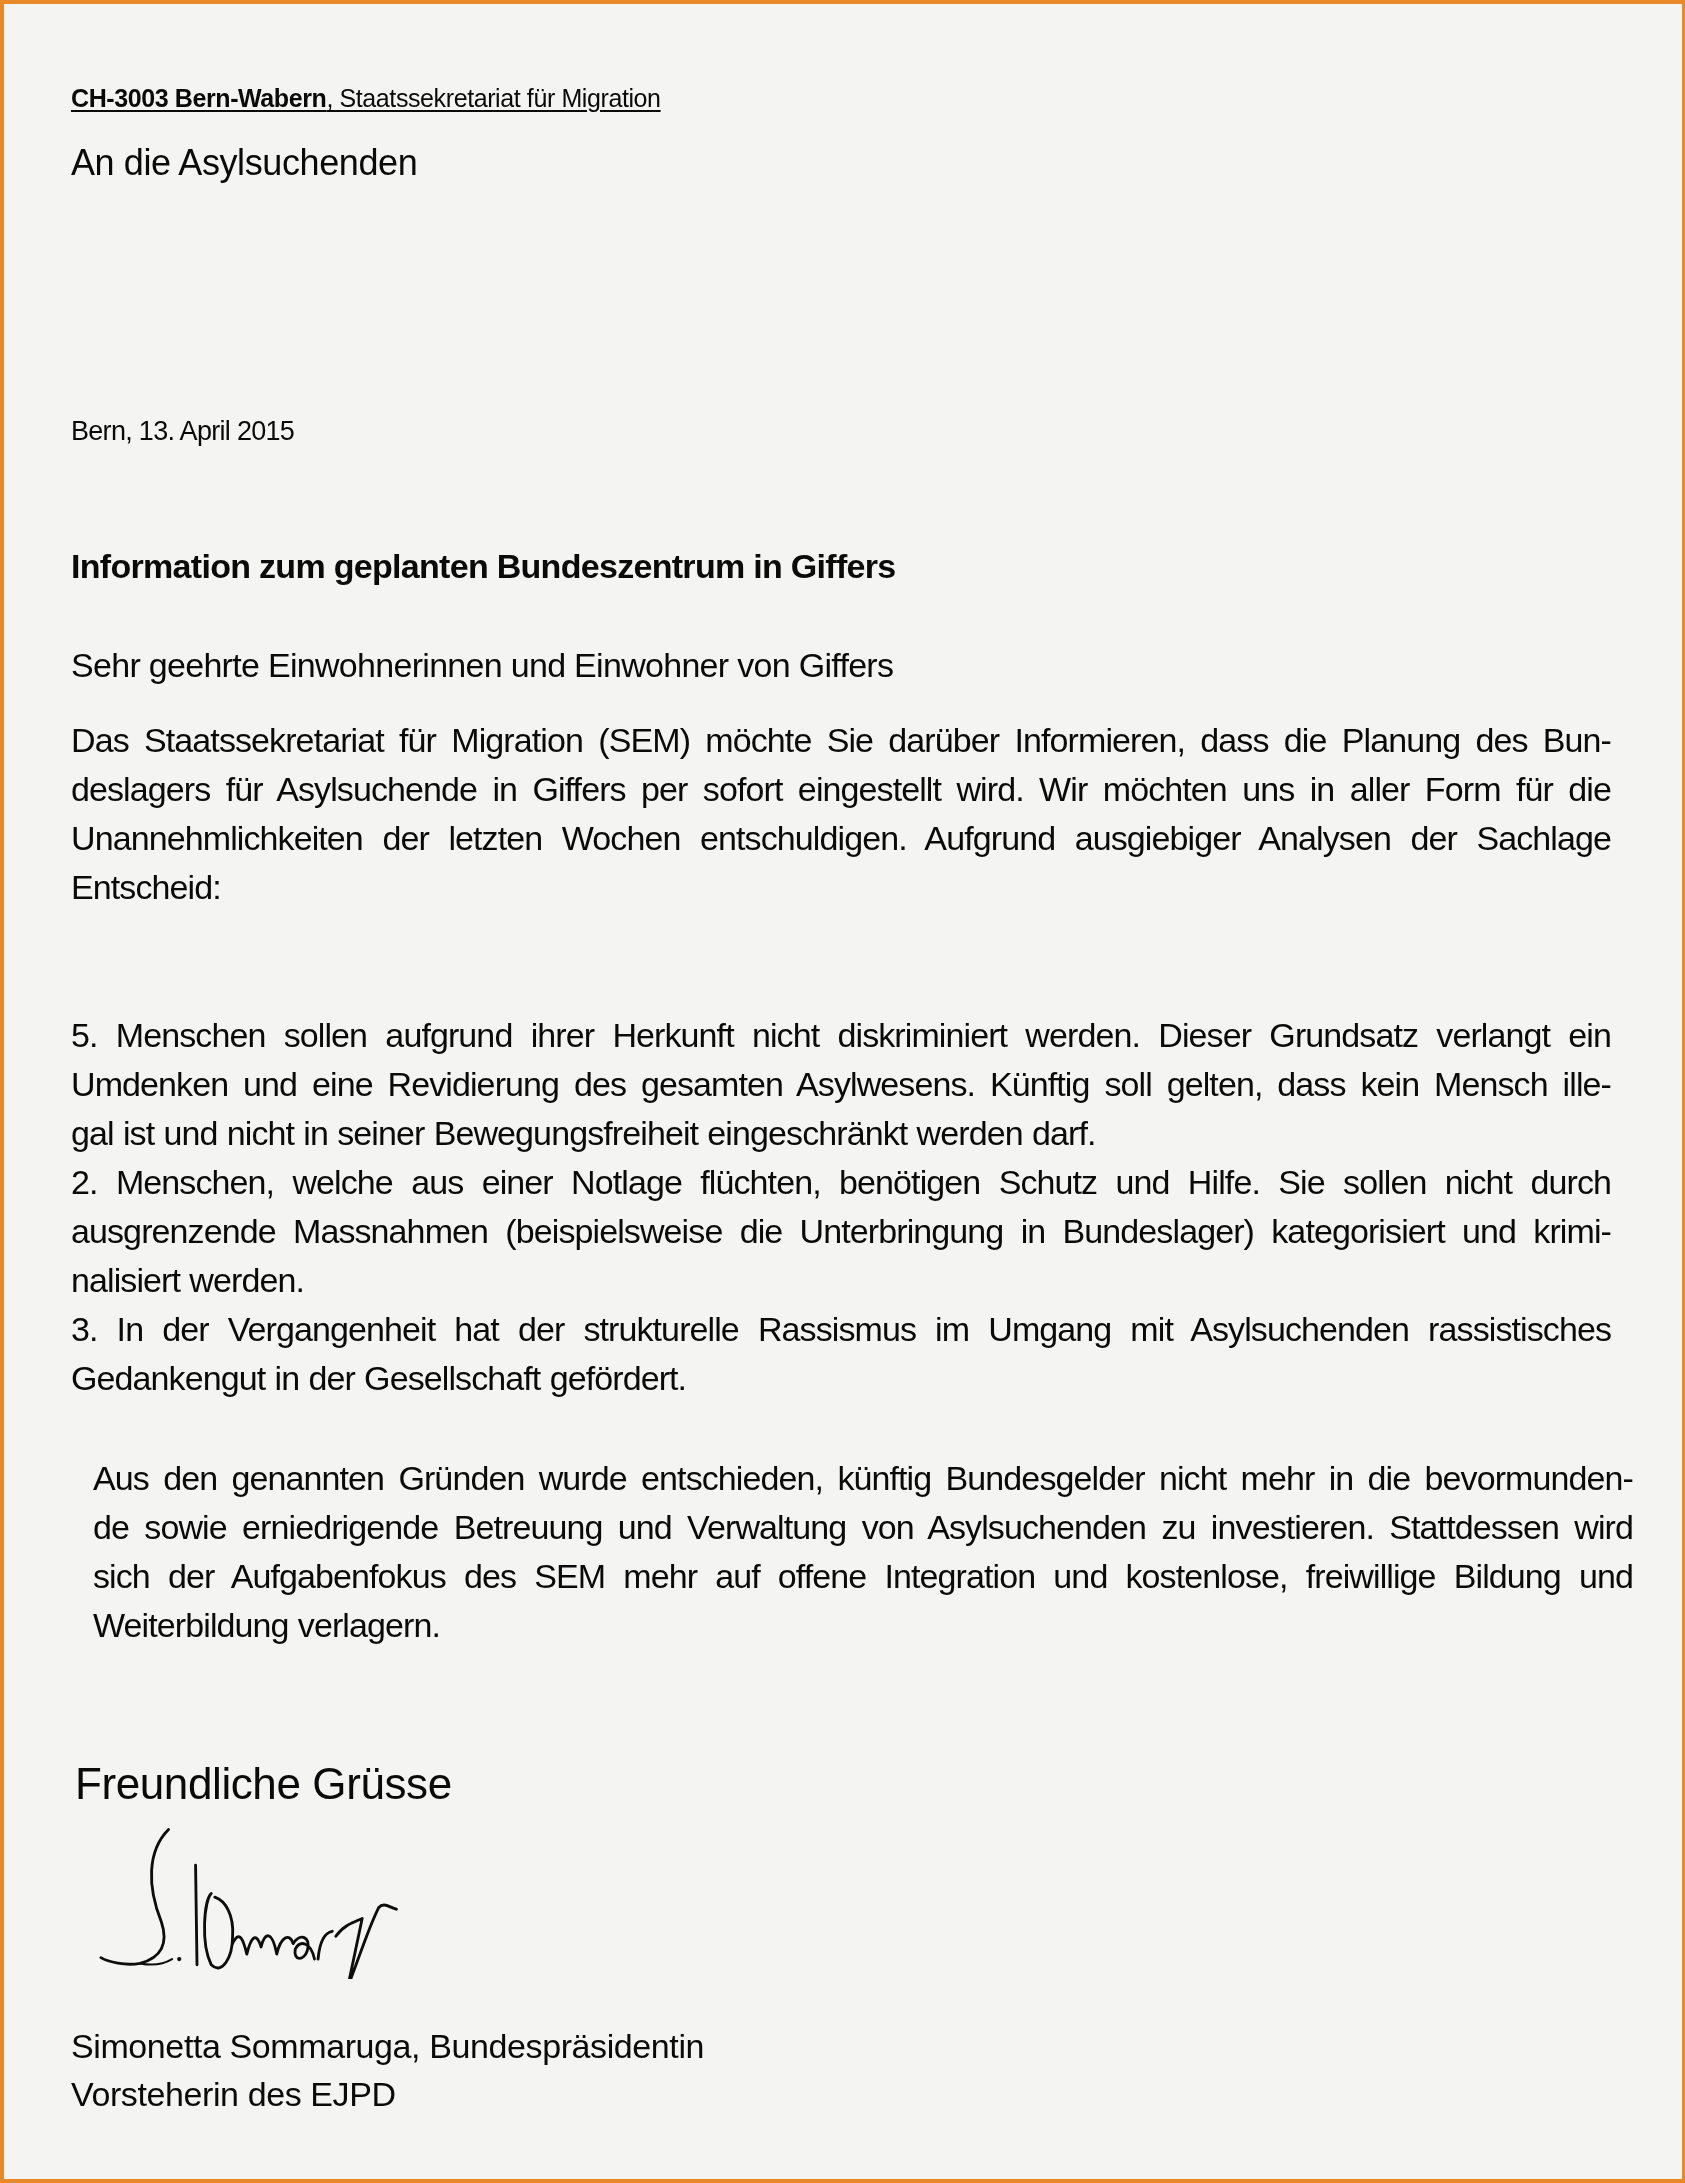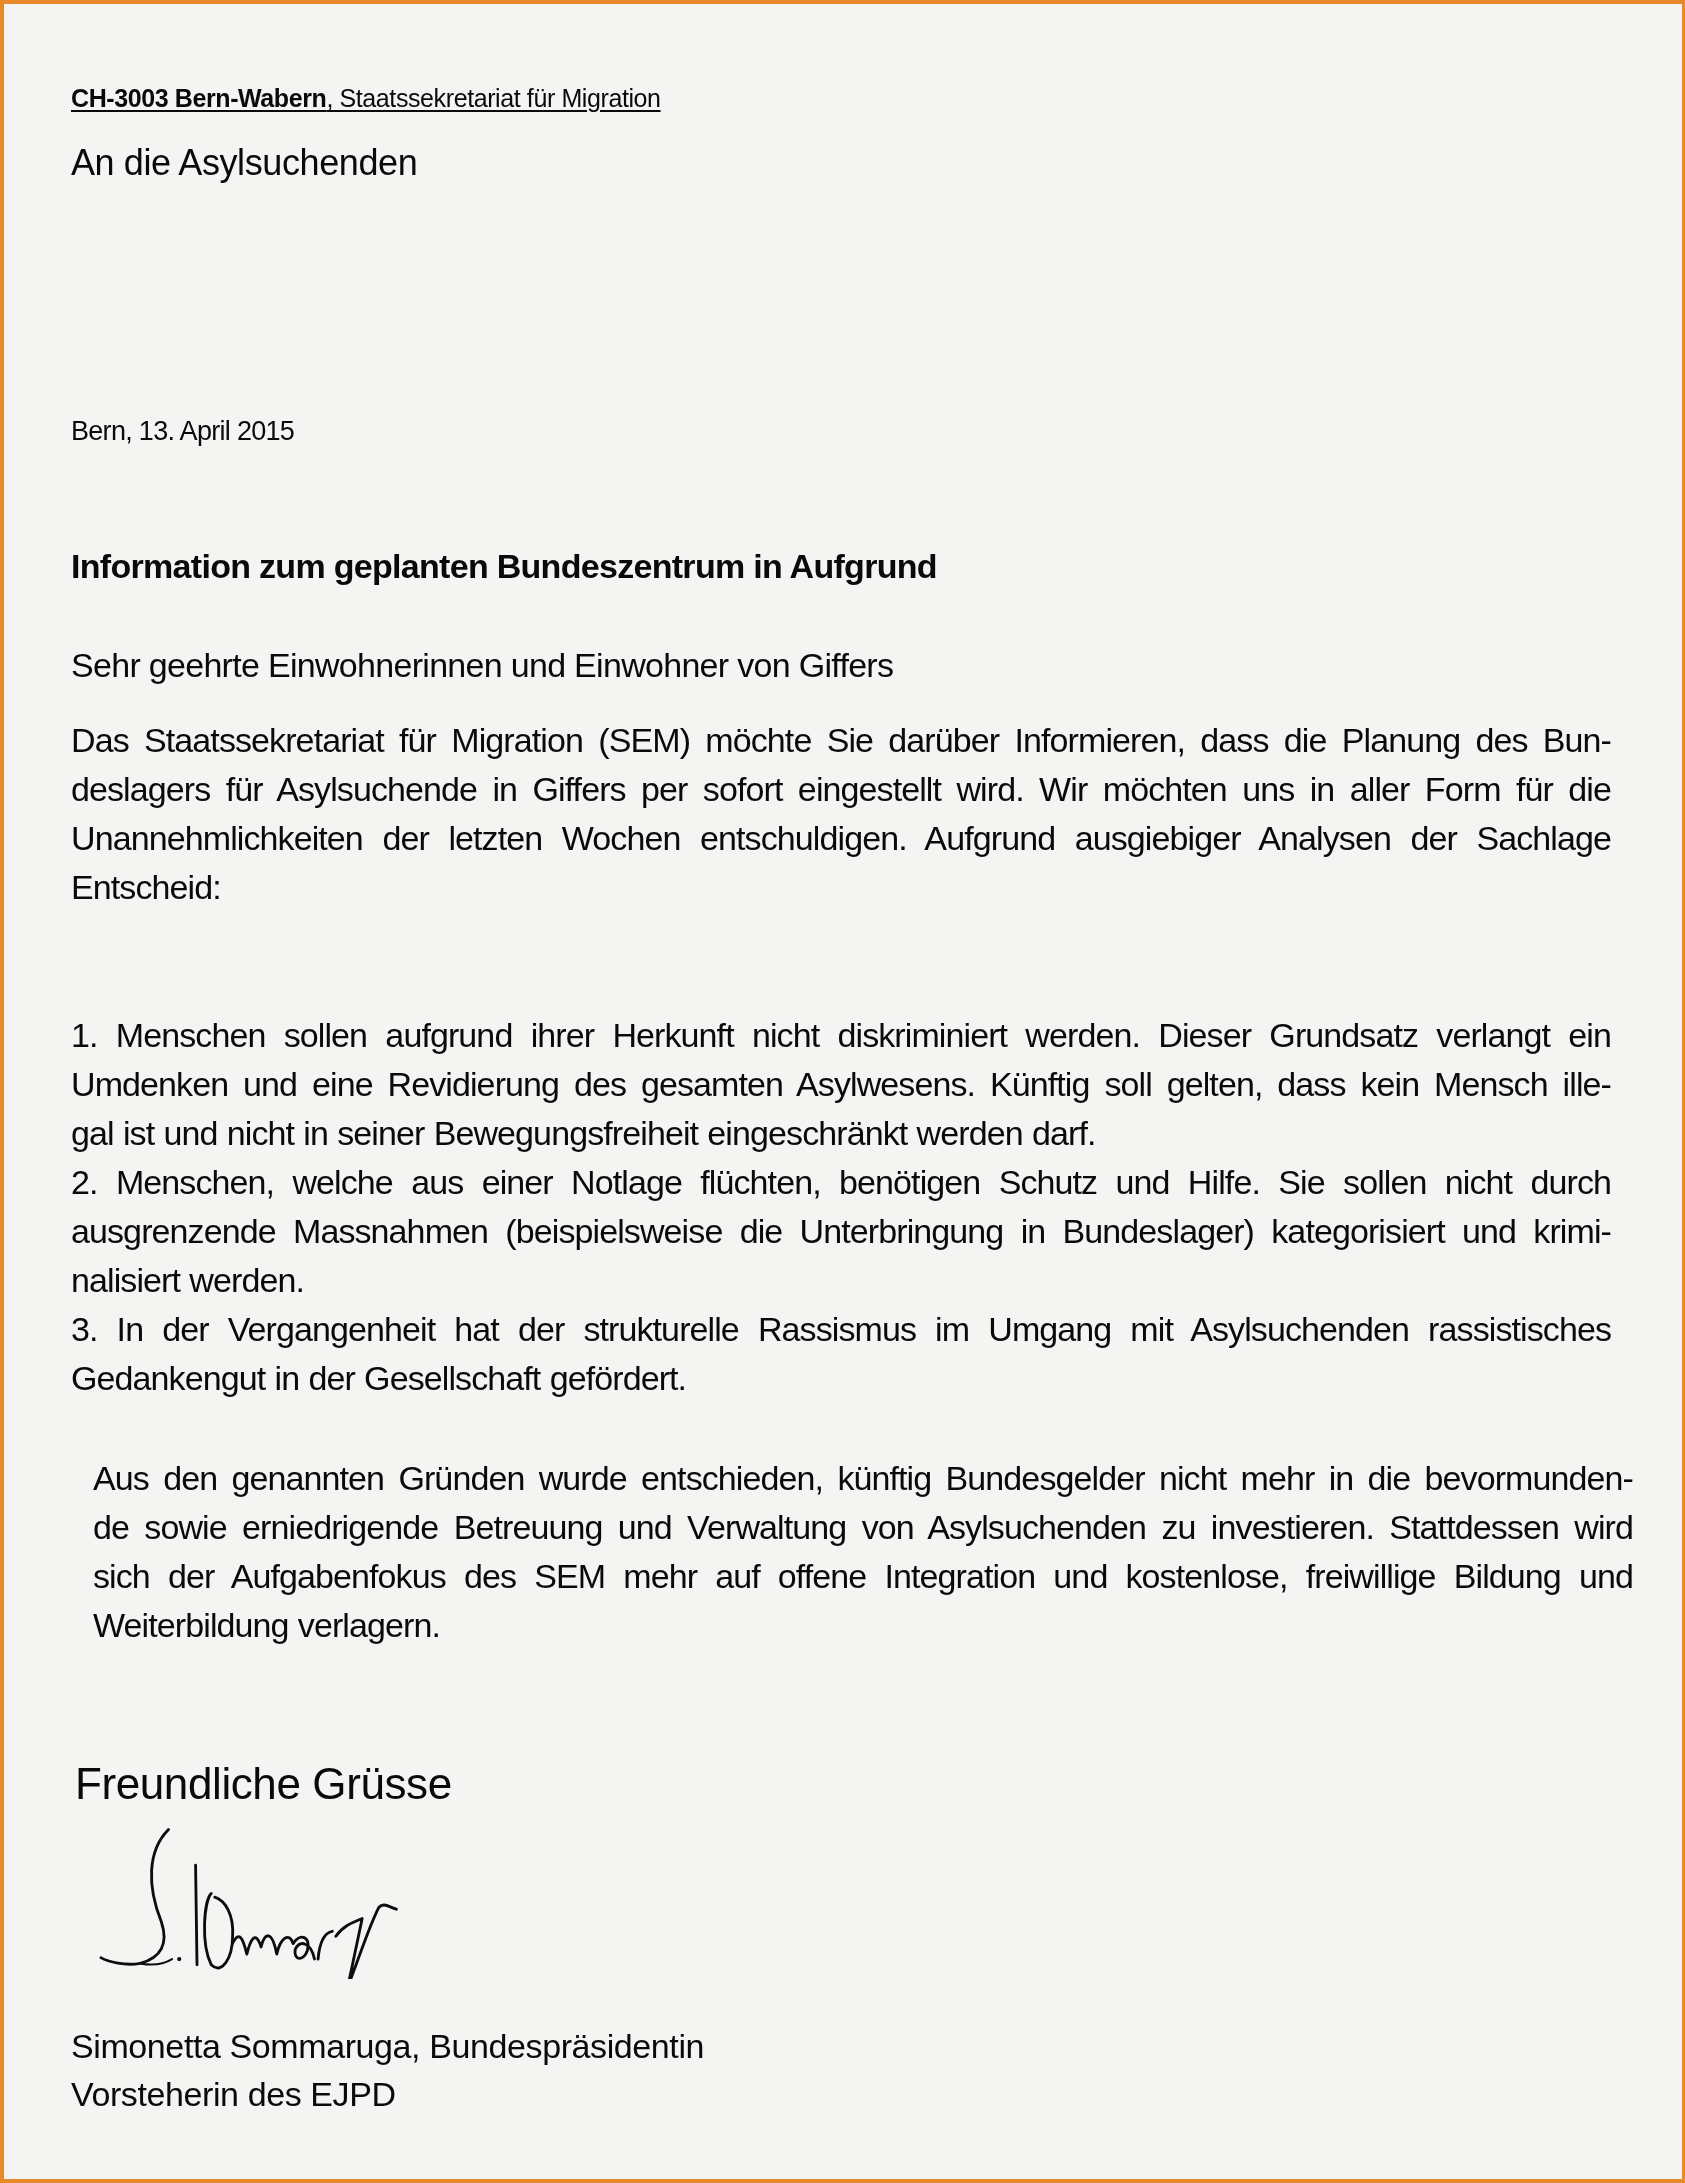--- a/index.html
+++ b/index.html
@@ -70,33 +70,33 @@
   <div class="sender">
     <b>CH-3003 Bern-Wabern</b><span>, Staatssekretariat für Migration</span>
   </div>
 
   <div class="recipient">
     <div>An die Asylsuchenden</div>
   </div>
 
   <div class="date">Bern, 13. April 2015</div>
 
-  <div class="subject">Information zum geplanten Bundeszentrum in Aufgrund</div>
+  <div class="subject">Information zum geplanten Bundeszentrum in Giffers</div>
 
   <div class="salutation">Sehr geehrte Einwohnerinnen und Einwohner von Giffers</div>
 
   <div class="para p1">
     <span class="ln">Das Staatssekretariat für Migration (SEM) möchte Sie darüber Informieren, dass die Planung des Bun-</span>
     <span class="ln">deslagers für Asylsuchende in Giffers per sofort eingestellt wird. Wir möchten uns in aller Form für die</span>
     <span class="ln">Unannehmlichkeiten der letzten Wochen entschuldigen. Aufgrund ausgiebiger Analysen der Sachlage</span>
     <span class="ln last">Entscheid:</span>
   </div>
 
   <div class="para p2">
-    <span class="ln">1. Menschen sollen aufgrund ihrer Herkunft nicht diskriminiert werden. Dieser Grundsatz verlangt ein</span>
+    <span class="ln">5. Menschen sollen aufgrund ihrer Herkunft nicht diskriminiert werden. Dieser Grundsatz verlangt ein</span>
     <span class="ln">Umdenken und eine Revidierung des gesamten Asylwesens. Künftig soll gelten, dass kein Mensch ille-</span>
     <span class="ln last">gal ist und nicht in seiner Bewegungsfreiheit eingeschränkt werden darf.</span>
     <span class="ln">2. Menschen, welche aus einer Notlage flüchten, benötigen Schutz und Hilfe. Sie sollen nicht durch</span>
     <span class="ln">ausgrenzende Massnahmen (beispielsweise die Unterbringung in Bundeslager) kategorisiert und krimi-</span>
     <span class="ln last">nalisiert werden.</span>
     <span class="ln">3. In der Vergangenheit hat der strukturelle Rassismus im Umgang mit Asylsuchenden rassistisches</span>
     <span class="ln last">Gedankengut in der Gesellschaft gefördert.</span>
   </div>
 
   <div class="para p3">

